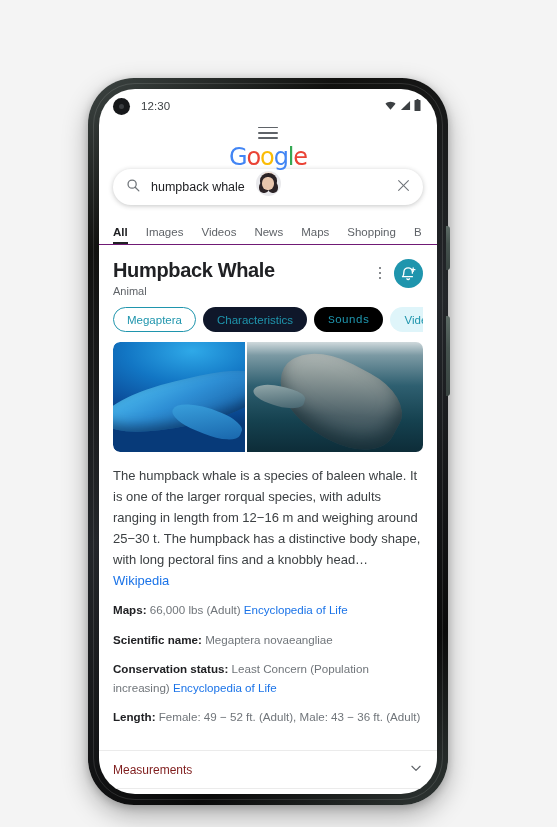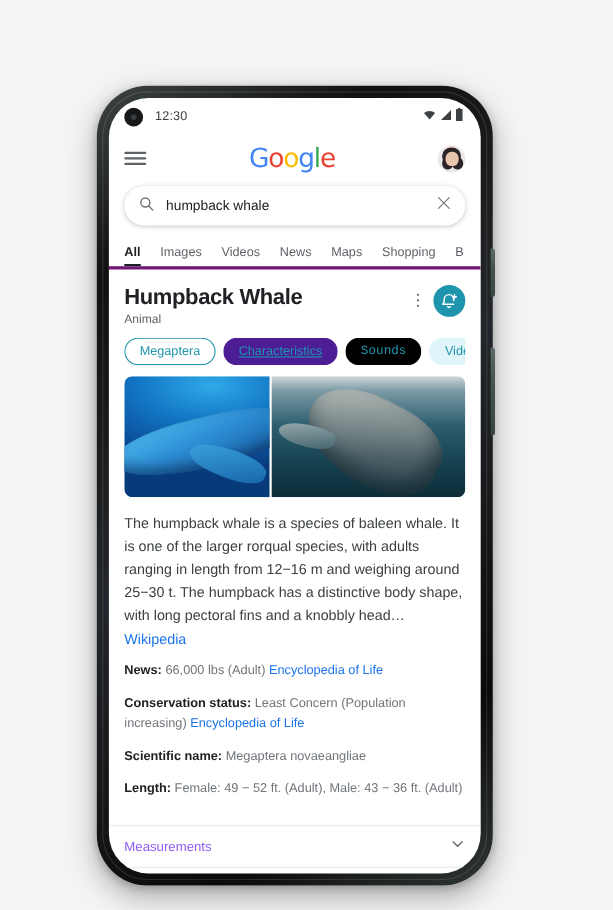--- a/index.html
+++ b/index.html
@@ -90,20 +90,21 @@
     gap: 3px;
     color: #3c4043;
   }
 
   
   #google-header {
     height: 42px;
     display: flex;
     align-items: center;
     padding: 0 14px;
+    flex-direction: column;
   }
   #hamburger-menu { width: 20px; cursor: pointer; }
   #hamburger-menu span {
     display: block; height: 1.8px; background: #5f6368;
     border-radius: 2px; margin: 3.6px 0;
   }
   #google-logo {
     flex: 1;
     text-align: center;
     font-family: "DejaVu Sans", sans-serif;
@@ -148,21 +149,21 @@
     color: #202124;
   }
 
   
   #search-tabs {
     display: flex;
     align-items: flex-end;
     gap: 18px;
     padding: 0 14px;
     height: 30px;
-    border-bottom: 3px solid #701a75;
+    border-bottom: 1px solid #701a75;
     overflow: hidden;
     white-space: nowrap;
   }
   .search-tab {
     font-size: 11.5px;
     color: #5f6368;
     padding-bottom: 6px;
     cursor: pointer;
     flex: none;
   }
@@ -309,21 +310,21 @@
     border-top: 1px solid #ebebeb;
     height: 38px;
     display: flex;
     align-items: center;
     padding: 0 14px;
     cursor: pointer;
   }
   .kp-accordion-label {
     flex: 1;
     font-size: 12px;
-    color: #8b5cf6;
+    color: #7f1d1d;
   }
 </style>
 </head>
 <body>
 
 <div id="phone-frame">
   <div id="frame-inner-ring"></div>
   <div class="side-btn" id="power-button"></div>
   <div class="side-btn" id="volume-button"></div>
 
@@ -408,43 +409,43 @@
             <path d="M17.5 11.5V10a6 6 0 10-12 0c0 5-2 6.5-2 6.5h14"></path>
             <path d="M9.8 19.5a2 2 0 003.4 0"></path>
             <line x1="18.6" y1="4.2" x2="18.6" y2="9"></line>
             <line x1="16.2" y1="6.6" x2="21" y2="6.6"></line>
           </svg>
         </div>
       </div>
 
       <div id="kp-chips">
         <div class="kp-chip" style="background: rgb(255, 255, 255); color: rgb(31, 149, 173); border-color: rgb(31, 149, 173);">Megaptera</div>
-        <div class="kp-chip" style="background: #4c1d95; color: rgb(31, 149, 173); text-decoration: underline;">Characteristics</div>
+        <div class="kp-chip" style="background: #0f172a; color: rgb(31, 149, 173);">Characteristics</div>
         <div class="kp-chip" style="background: #000000; color: rgb(31, 149, 173); font-family: Liberation Mono, monospace;">Sounds</div>
         <div class="kp-chip" style="background: rgb(223, 245, 250); color: rgb(31, 149, 173);">Videos</div>
       </div>
 
       <div id="kp-images">
         <div id="kp-image-left"></div>
         <div id="kp-image-right"></div>
       </div>
 
       <div id="kp-description">
         <span>The humpback whale is a species of baleen whale. It is one of the larger rorqual species, with adults ranging in length from 12−16 m and weighing around 25−30 t. The humpback has a distinctive body shape, with long pectoral fins and a knobbly head…</span><span class="kp-link">Wikipedia</span>
       </div>
 
       <div id="kp-facts">
         <div class="kp-fact">
-          <span class="kp-fact-label">News:</span><span> 66,000 lbs (Adult) </span><span class="kp-link">Encyclopedia of Life</span>
+          <span class="kp-fact-label">Maps:</span><span> 66,000 lbs (Adult) </span><span class="kp-link">Encyclopedia of Life</span>
+        </div>
+        <div class="kp-fact">
+          <span class="kp-fact-label">Scientific name:</span><span> Megaptera novaeangliae</span>
         </div>
         <div class="kp-fact">
           <span class="kp-fact-label">Conservation status:</span><span> Least Concern (Population increasing) </span><span class="kp-link">Encyclopedia of Life</span>
-        </div>
-        <div class="kp-fact">
-          <span class="kp-fact-label">Scientific name:</span><span> Megaptera novaeangliae</span>
         </div>
         <div class="kp-fact">
           <span class="kp-fact-label">Length:</span><span> Female: 49 − 52 ft. (Adult), Male: 43 − 36 ft. (Adult)</span>
         </div>
       </div>
     </div>
 
     <div class="kp-accordion">
       <span class="kp-accordion-label">Measurements</span>
       <span>

